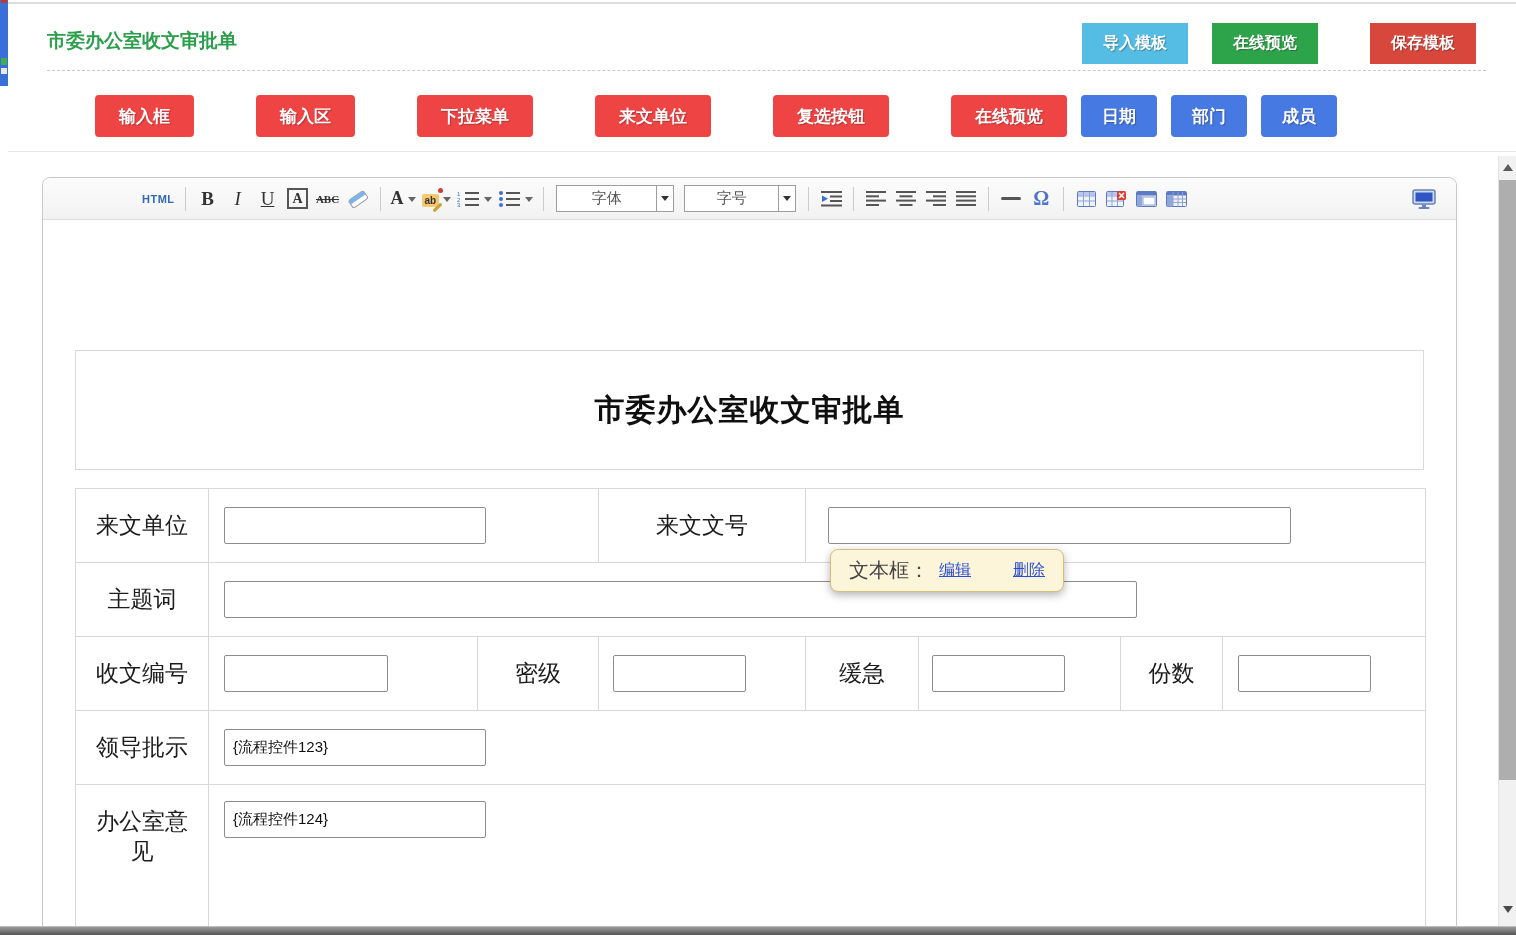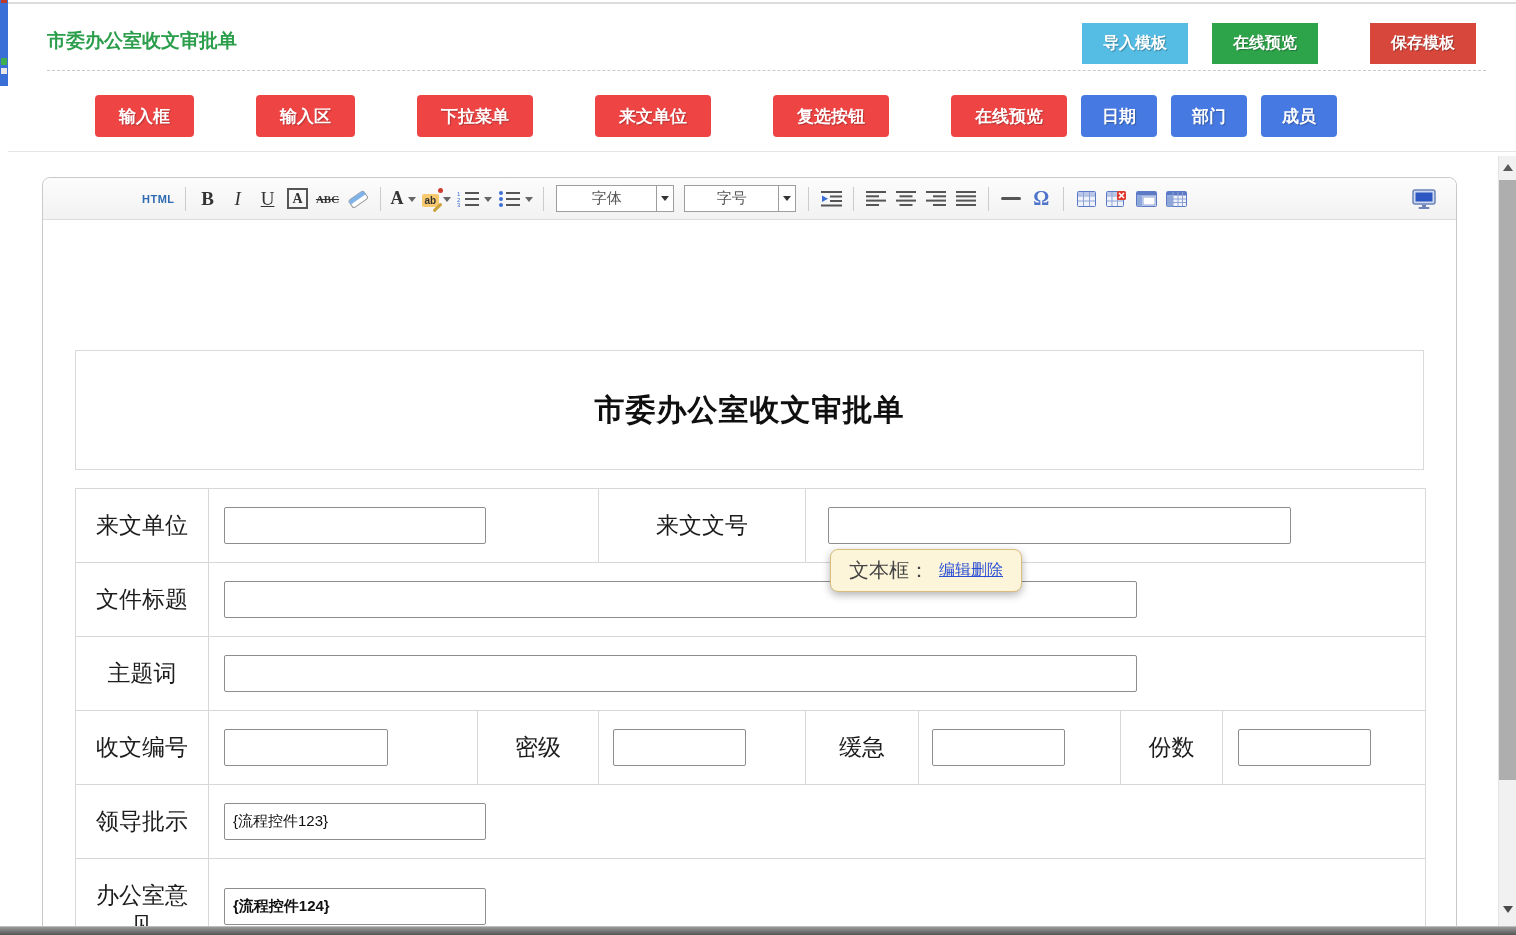--- a/index.html
+++ b/index.html
@@ -77,30 +77,30 @@
   table.form td { border:1px solid #d8d8d8; height:74px; }
   td.lab { font-size:23px; color:#1c1c1c; text-align:center; padding:0 12px; line-height:1.3; }
   td.inp { padding-left:15px; }
   td.inp2 { padding-left:22px; }
   .in { height:37px; border:1px solid #8d8d8d; border-radius:2px; background:#fff;
     font-family:"Liberation Sans",sans-serif; font-size:15px; color:#111; padding:0 8px; }
   .w314{width:262px} .w913{width:913px} .w463{width:463px} .w164{width:164px} .w133{width:133px}
   tr.r6 { height:160px; }
   tr.r6 td { vertical-align:top; }
   tr.r6 td.lab { padding-top:22px; }
-  tr.r6 .in { margin-top:29px;font-weight:bold; }
+  tr.r6 .in { margin-top:16px; }
 
   
   .tooltip { position:absolute; left:830px; top:549px; height:43px; padding:0 18px;
     background:#fdf5da; border:1px solid #d9bd7d; border-radius:8px;
     box-shadow:0 3px 8px rgba(0,0,0,.3); display:flex; align-items:center; z-index:30; }
   .tooltip .tl { font-size:20px; color:#444; }
   .tooltip a { font-size:16px; color:#2b4fd4; text-decoration:underline; cursor:pointer; }
   .tooltip .edit { margin-left:10px; }
-  .tooltip .del { }
+  .tooltip .del { margin-left:42px; }
 
   
   .scrollbar { position:absolute; right:0; top:156px; width:18px; height:770px; background:#f1f1f1;
     border-left:1px solid #e4e4e4; z-index:35; }
   .sb-up { position:absolute; top:6px; left:0; right:0; display:flex; justify-content:center; cursor:pointer; }
   .sb-up i { width:0; height:0; border:5px solid transparent; border-bottom:7px solid #5a5a5a; margin-top:-3px; }
   .sb-thumb { position:absolute; top:24px; left:0; width:100%; height:600px; background:#aeaeae; cursor:pointer; }
   .sb-down { position:absolute; bottom:8px; left:0; right:0; display:flex; justify-content:center; cursor:pointer; }
   .sb-down i { width:0; height:0; border:5px solid transparent; border-top:7px solid #4a4a4a; }
 
@@ -309,24 +309,20 @@
           <col style="width:203px">
       </colgroup>
       <tbody>
           <tr>
         <td class="lab">来文单位</td>
         <td class="inp" colspan="2"><input class="in w314" type="text" style=""></td>
         <td class="lab">来文文号</td>
         <td class="inp inp2" colspan="4"><input class="in w463" type="text" style=""></td>
       </tr>
       <tr>
-        <td class="lab">文件标题</td>
-        <td class="inp" colspan="7"><input class="in w913" type="text" style=""></td>
-      </tr>
-      <tr>
         <td class="lab">主题词</td>
         <td class="inp" colspan="7"><input class="in w913" type="text" style=""></td>
       </tr>
       <tr>
         <td class="lab">收文编号</td>
         <td class="inp"><input class="in w164" type="text" style=""></td>
         <td class="lab">密级</td>
         <td class="inp" style="padding-left:14px"><input class="in w133" type="text" style=""></td>
         <td class="lab">缓急</td>
         <td class="inp" style="padding-left:13px"><input class="in w133" type="text" style=""></td>

